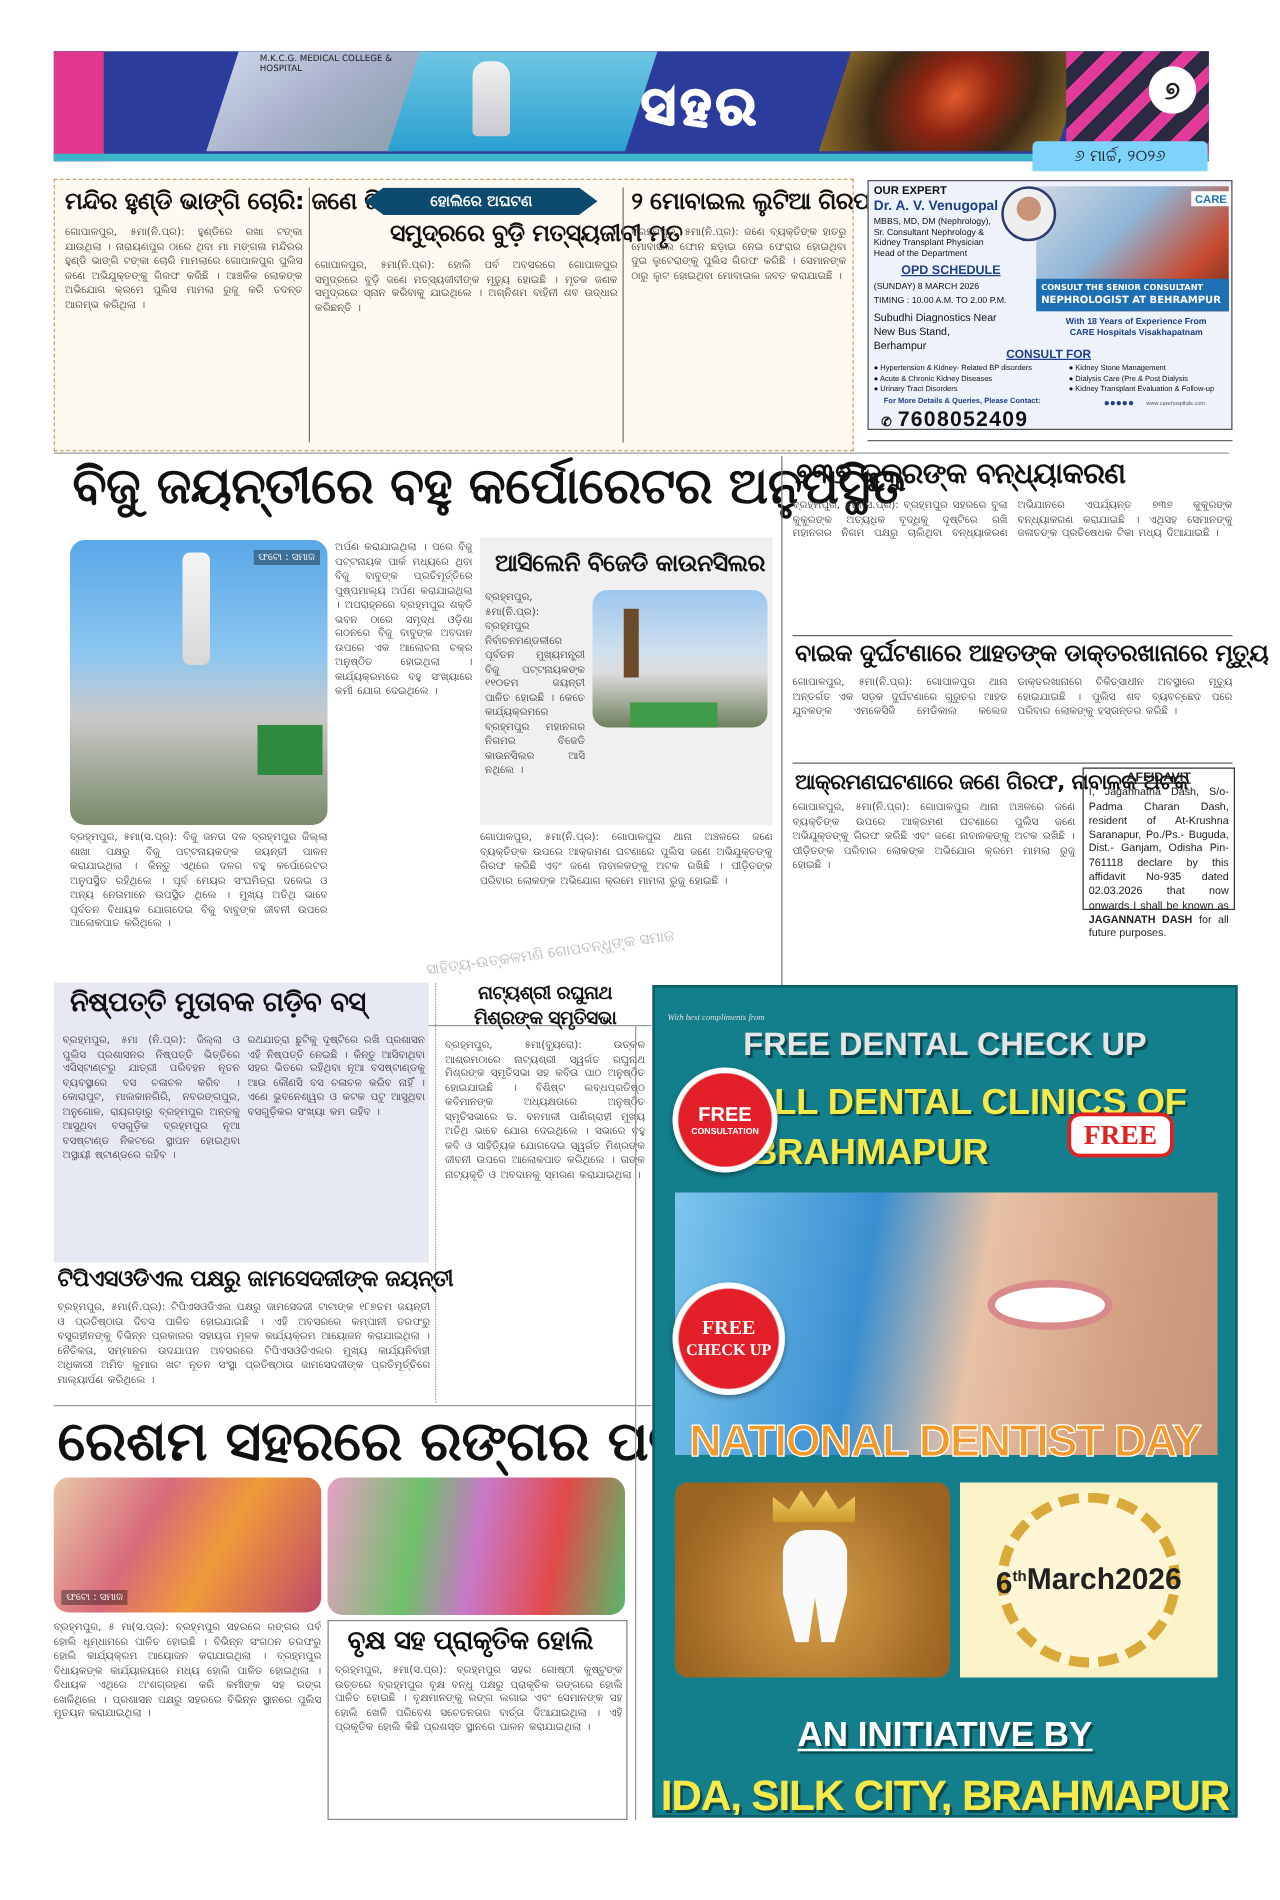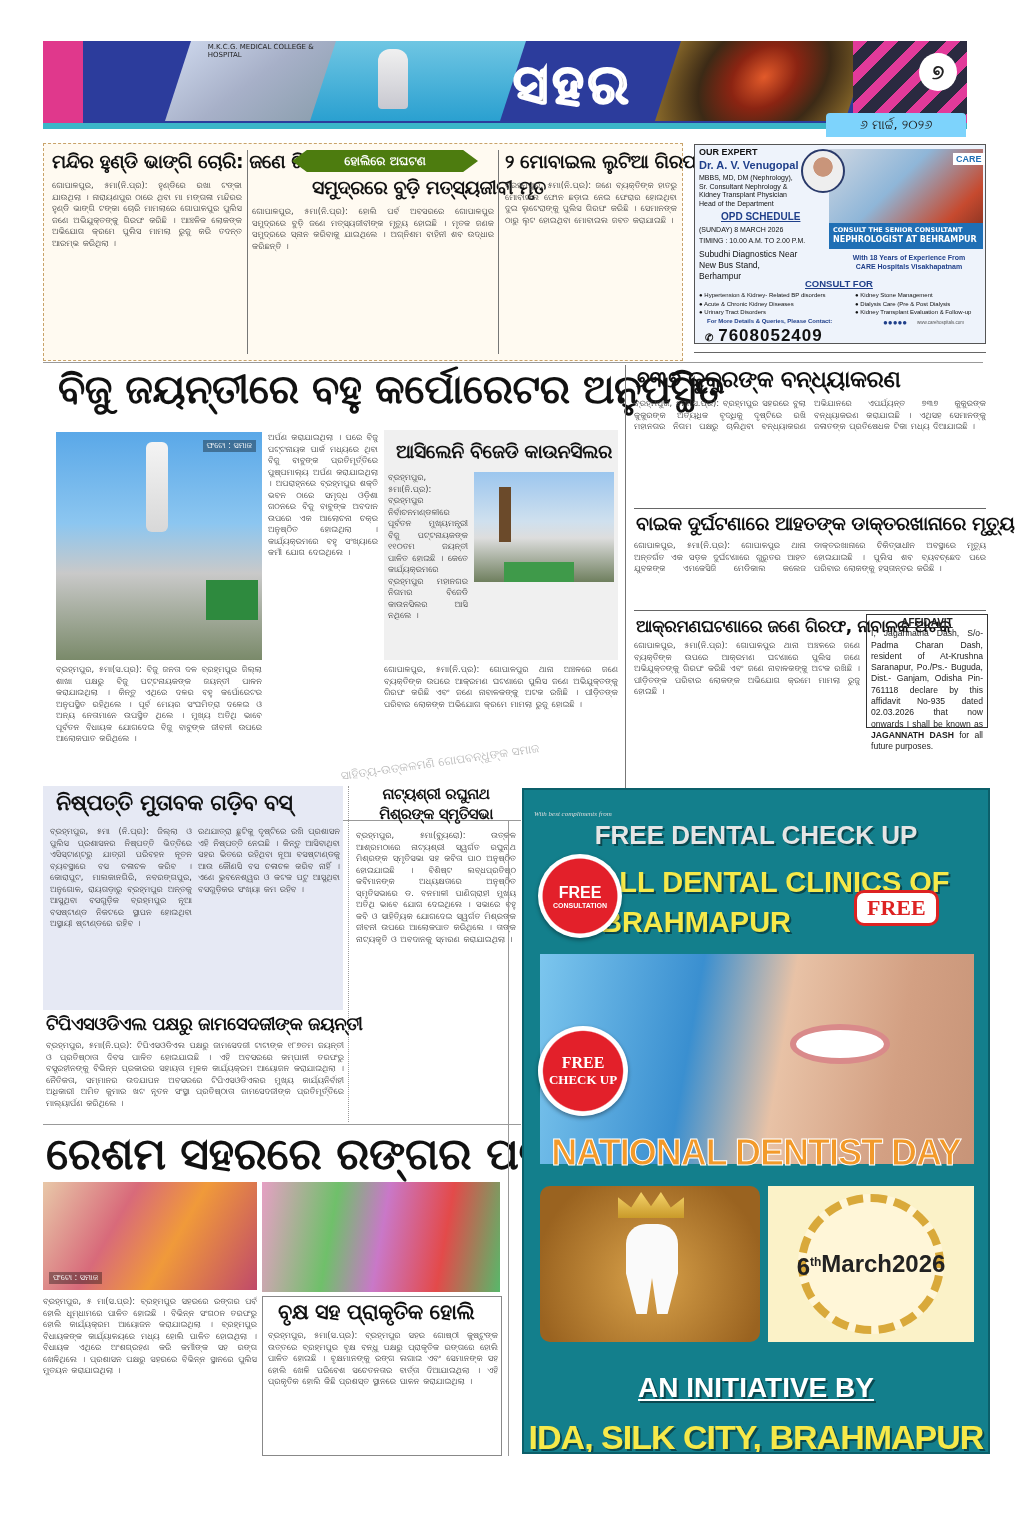--- a/index.html
+++ b/index.html
@@ -10,39 +10,39 @@
   .masthead { left: 43px; top: 41px; width: 924px; height: 88px; background: #2c3c9c; overflow: hidden; }
   .mh-pink { left: 0; top: 0; width: 40px; height: 88px; background: #e0388c; }
   .mh-logo { left: 16px; top: 10px; width: 100px; height: 68px; border-radius: 50%; background: #fff; border: 4px solid #3bb6c8; display:flex; flex-direction:column; align-items:center; justify-content:center; }
   .mh-logo .l1 { font-size: 9px; color:#333; }
   .mh-logo .l2 { font-size: 24px; font-weight: bold; color:#d32030; line-height: 26px; }
   .mh-logo .l3 { font-size: 7px; color:#333; }
   .mh-photo1 { left: 135px; top: 0; width: 150px; height: 80px; background: linear-gradient(135deg,#c9d3e8,#a7b0c8 50%,#8da0b0); transform: skewX(-18deg); }
   .mh-photo1 span { position:absolute; left: 20px; top: 2px; font-size: 7px; color:#222; transform: skewX(18deg); }
   .mh-photo2 { left: 280px; top: 0; width: 190px; height: 80px; background: linear-gradient(180deg,#6fc6e3,#2aa0d0); transform: skewX(-18deg); }
   .mh-statue { left: 340px; top: 8px; width: 30px; height: 60px; background: linear-gradient(#f0f0f0,#c8c8d0); border-radius: 12px 12px 4px 4px; }
-  .mh-title { left: 470px; top: 4px; font-size: 54px; font-weight: bold; color: #a3a3a3; -webkit-text-stroke: 2px #fff; letter-spacing: 4px; line-height: 80px; }
+  .mh-title { left: 470px; top: 4px; font-size: 42px; font-weight: bold; color: #a3a3a3; -webkit-text-stroke: 2px #fff; letter-spacing: 4px; line-height: 80px; }
   .mh-photo3 { left: 625px; top: 0; width: 190px; height: 80px; background: radial-gradient(circle at 50% 45%, #e25a2a 0, #8b2412 30%, #3c2a16 60%, #8a6a2a 100%); transform: skewX(-18deg); }
   .mh-photo4 { left: 810px; top: 0; width: 150px; height: 88px; background: repeating-linear-gradient(135deg,#e23a9a 0 10px,#2a2a40 10px 22px); }
   .mh-pageno { left: 876px; top: 12px; width: 38px; height: 38px; border-radius: 50%; background:#fff; font-size: 20px; font-weight: bold; display:flex; align-items:center; justify-content:center; color:#222; }
   .mh-teal { left: 0; top: 82px; width: 924px; height: 6px; background: #3bb6c8; }
   .datebox { left: 826px; top: 113px; width: 140px; height: 24px; background:#7dd3fc; border-radius: 4px 4px 0 0; font-size: 13px; display:flex; align-items:center; justify-content:center; color:#222; }
 
   
   .hl { font-weight: bold; color: #111; white-space: nowrap; letter-spacing: -0.5px; }
   .body-text { font-size: 8.3px; line-height: 11.5px; color: #444; text-align: justify; overflow: hidden; word-spacing: 1px; }
   .vrule { width: 1px; background: #777; }
   .hrule { height: 1px; background: #666; }
   .dotted { border-left: 1px dotted #999; }
-  .photo { overflow:hidden; }
+  .photo { overflow:hidden;border-radius:12px; }
   .caption { font-size: 8px; color:#fff; background: rgba(0,0,0,0.35); padding: 1px 4px; }
 
   
   .topstrip { left: 43px; top: 143px; width: 640px; height: 218px; border: 1px dashed #c9a36a; background: #fffaf1; }
-  .redbanner { left: 292px; top: 150px; width: 186px; height: 22px; background:#4d7c0f; color:#fff; font-size: 12px; font-weight: bold; display:flex; align-items:center; justify-content:center; clip-path: polygon(0 50%, 8% 0, 92% 0, 100% 50%, 92% 100%, 8% 100%); }
+  .redbanner { left: 292px; top: 150px; width: 186px; height: 22px; background:#0c4a6e; color:#fff; font-size: 12px; font-weight: bold; display:flex; align-items:center; justify-content:center; clip-path: polygon(0 50%, 8% 0, 92% 0, 100% 50%, 92% 100%, 8% 100%); }
 
   
   .care { left: 694px; top: 144px; width: 292px; height: 200px; border: 1px solid #555; background: #eef3fb; overflow:hidden; }
   .care .t { position:absolute; font-family: "Liberation Sans", sans-serif; color:#111; }
   .care-img { left: 134px; top: 4px; width: 154px; height: 100px; background: linear-gradient(135deg,#cfd7e2,#8fb6d8 40%,#c64a2f 75%,#6f2a1c); }
   .care-banner { left: 134px; top: 78px; width: 154px; height: 26px; background:#1f6fb5; color:#fff; font-size: 6.5px; font-weight:bold; padding: 2px 4px; line-height: 10px; }
   .care-doc { left: 106px; top: 4px; width: 44px; height: 44px; border-radius:50%; background: radial-gradient(circle at 50% 40%, #c9957a 0 30%, #eee 32%); border: 2px solid #2a3a6a; }
 
   
   .dental { left: 522px; top: 788px; width: 468px; height: 666px; background: #137f8c; border: 2px solid #0c5f6a; overflow: hidden; }

